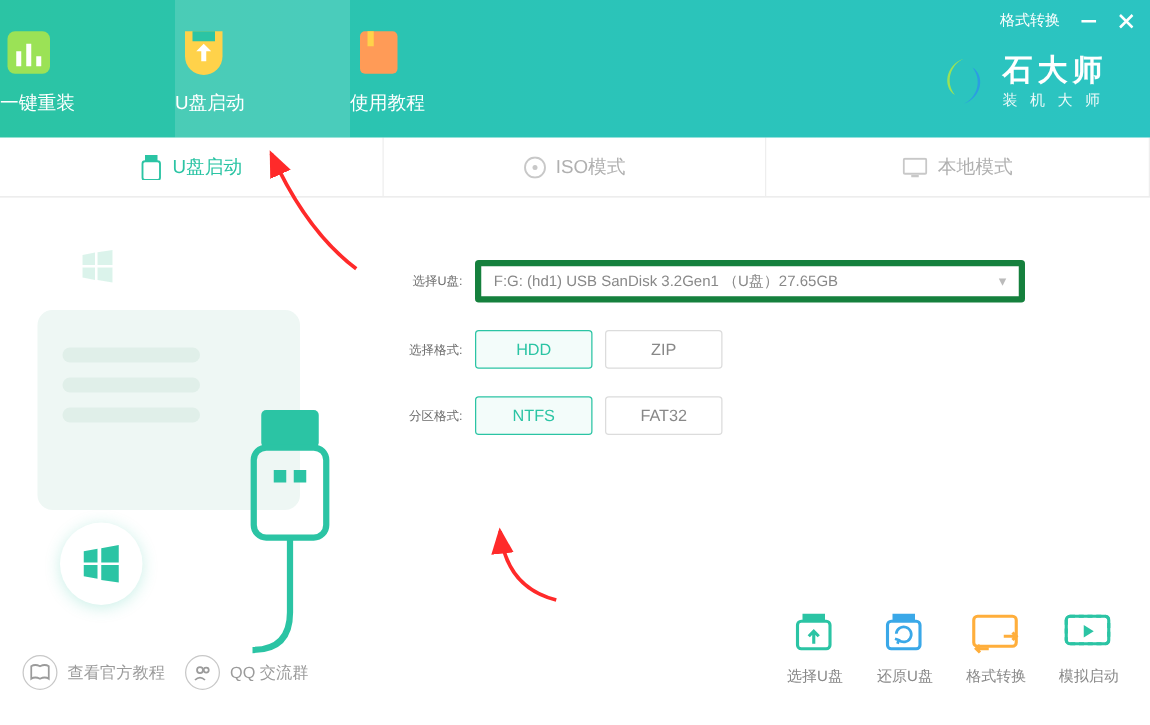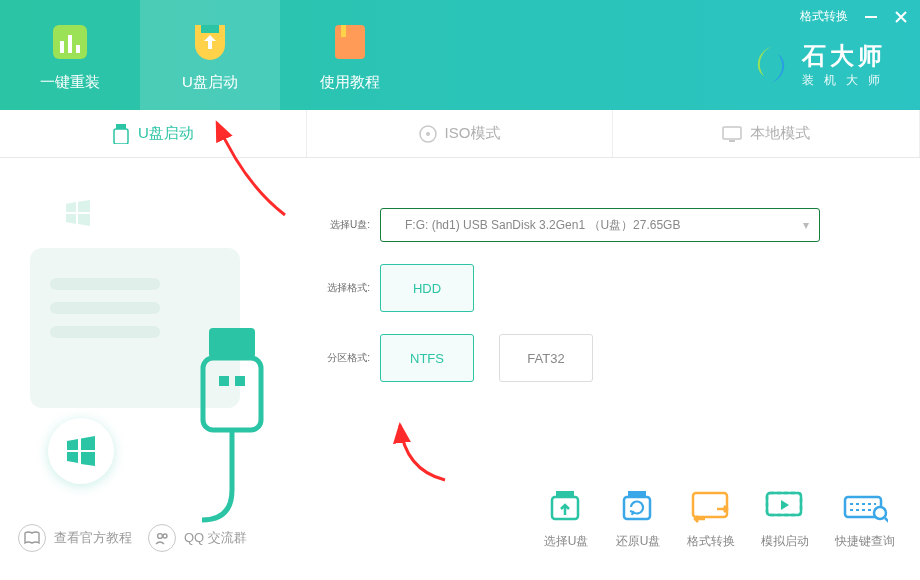--- a/index.html
+++ b/index.html
@@ -6,37 +6,37 @@
 body { width: 920px; height: 580px; background: #fff; overflow: hidden; position: relative; }
 
 .header { height: 110px; background: linear-gradient(to right, #2bc4a4, #2bc4b8, #2bc4c2); display: flex; align-items: center; position: relative; }
 .top-right { position: absolute; top: 8px; right: 12px; display: flex; align-items: center; gap: 16px; color: #fff; font-size: 12px; }
 .top-right .win-btn { width: 14px; height: 14px; display: flex; align-items: center; justify-content: center; cursor: pointer; }
 .brand { position: absolute; right: 30px; top: 40px; display: flex; align-items: center; gap: 10px; }
 .brand-text { color: #fff; }
 .brand-text .t1 { font-size: 24px; font-weight: bold; letter-spacing: 4px; }
 .brand-text .t2 { font-size: 12px; letter-spacing: 10px; opacity: 0.9; }
 
-.nav-item { width: 140px; height: 110px; display: flex; flex-direction: column; align-items: center; justify-content: center; gap: 8px; color: #fff; font-size: 15px; cursor: pointer; }
+.nav-item { width: 140px; height: 110px; display: flex; flex-direction: column; align-items: flex-start; justify-content: center; gap: 8px; color: #fff; font-size: 15px; cursor: pointer; }
 .nav-item.active { background: rgba(255,255,255,0.15); }
 .nav-ico { width: 46px; height: 46px; display: flex; align-items: center; justify-content: center; }
 
 .tabs { height: 48px; border-bottom: 1px solid #e8e8e8; display: flex; }
 .tab { flex: 1; display: flex; align-items: center; justify-content: center; gap: 8px; font-size: 15px; color: #b0b0b0; border-right: 1px solid #eee; cursor: pointer; }
 .tab.active { color: #2bc4a4; }
 
 .main { display: flex; height: 362px; }
 .illustration { width: 300px; position: relative; }
 .form-area { flex: 1; padding: 50px 40px 0 0; }
 
 .row { display: flex; align-items: center; margin-bottom: 22px; }
 .row .lbl { width: 80px; font-size: 10px; color: #6b6b6b; text-align: right; padding-right: 10px; }
-.select { flex: 1; max-width: 440px; height: 34px; border: 1px solid #15803d; border-radius: 3px; display: flex; align-items: center; padding: 0 24px; font-size: 12px; color: #888; font-family: monospace, sans-serif; position: relative; cursor: pointer; }
+.select { flex: 1; max-width: 440px; height: 34px; border: 5px solid #15803d; border-radius: 3px; display: flex; align-items: center; padding: 0 10px; font-size: 12px; color: #888; font-family: monospace, sans-serif; position: relative; cursor: pointer; }
 .select .chev { position: absolute; right: 10px; color: #bbb; }
-.opt-btn { width: 94px; height: 48px; border: 1px solid #dcdcdc; border-radius: 3px; display: flex; align-items: center; justify-content: center; font-size: 13px; color: #888; margin-right: 25px; cursor: pointer; }
+.opt-btn { width: 94px; height: 31px; border: 1px solid #dcdcdc; border-radius: 3px; display: flex; align-items: center; justify-content: center; font-size: 13px; color: #888; margin-right: 10px; cursor: pointer; }
 .opt-btn.sel { border-color: #2bc4a4; color: #2bc4a4; background: #f3fcfa; }
 
 .start-row { display: flex; align-items: center; margin-top: 12px; padding-left: 80px; gap: 24px; }
 .start-btn { width: 146px; height: 44px; border-radius: 22px; background: #2bc4a4; color: #fff; display: flex; align-items: center; justify-content: center; font-size: 16px; cursor: pointer; }
 .tip { font-size: 12px; color: #999; }
 .tip .hl { color: #ff8a3c; }
 
 .bottom-icons { position: absolute; bottom: 30px; right: 25px; display: flex; gap: 26px; }
 .b-item { display: flex; flex-direction: column; align-items: center; gap: 8px; font-size: 12px; color: #888; cursor: pointer; }
 .b-ico { width: 46px; height: 36px; display: flex; align-items: center; justify-content: center; }
@@ -169,20 +169,21 @@
     <div class="row">
       <div class="lbl">选择U盘:</div>
       <div class="select">
         <span>F:G: (hd1)  USB SanDisk 3.2Gen1 （U盘）27.65GB</span>
         <span class="chev">▾</span>
       </div>
     </div>
     <div class="row">
       <div class="lbl">选择格式:</div>
       <div class="opt-btn sel">HDD</div>
+      <div class="opt-btn">ZIP</div>
     </div>
     <div class="row">
       <div class="lbl">分区格式:</div>
       <div class="opt-btn sel">NTFS</div>
       <div class="opt-btn">FAT32</div>
     </div>
   </div>
 </div>
 
 <div class="bottom-icons">
@@ -217,32 +218,20 @@
   </div>
   <div class="b-item">
     <div class="b-ico">
         <svg width="44" height="36">
           <rect x="4" y="4" width="34" height="22" rx="3" fill="none" stroke="#2bc4a4" stroke-width="2.5"></rect>
           <rect x="4" y="4" width="34" height="22" rx="3" fill="none" stroke="#2bc4a4" stroke-width="2.5" stroke-dasharray="4 3"></rect>
           <path d="M18 11 l8 5 l-8 5 z" fill="#2bc4a4"></path>
         </svg>
       </div>
     <span>模拟启动</span>
-  </div>
-  <div class="b-item">
-    <div class="b-ico">
-        <svg width="48" height="36">
-          <rect x="3" y="8" width="36" height="20" rx="3" fill="none" stroke="#3aa8e8" stroke-width="2.5"></rect>
-          <line x1="8" y1="15" x2="34" y2="15" stroke="#3aa8e8" stroke-width="2" stroke-dasharray="3 3"></line>
-          <line x1="8" y1="21" x2="34" y2="21" stroke="#3aa8e8" stroke-width="2" stroke-dasharray="3 3"></line>
-          <circle cx="38" cy="24" r="6" fill="#fff" stroke="#3aa8e8" stroke-width="2.5"></circle>
-          <line x1="43" y1="29" x2="47" y2="33" stroke="#3aa8e8" stroke-width="2.5"></line>
-        </svg>
-      </div>
-    <span>快捷键查询</span>
   </div>
 </div>
 
 <div class="footer-left">
   <div class="f-btn">
     <span class="f-circ">
         <svg width="16" height="14">
           <path d="M1 2 q3 -2 7 0 q4 -2 7 0 v10 q-3 -2 -7 0 q-4 -2 -7 0 z" fill="none" stroke="#9b9b9b" stroke-width="1.4"></path>
         </svg>
       </span>

